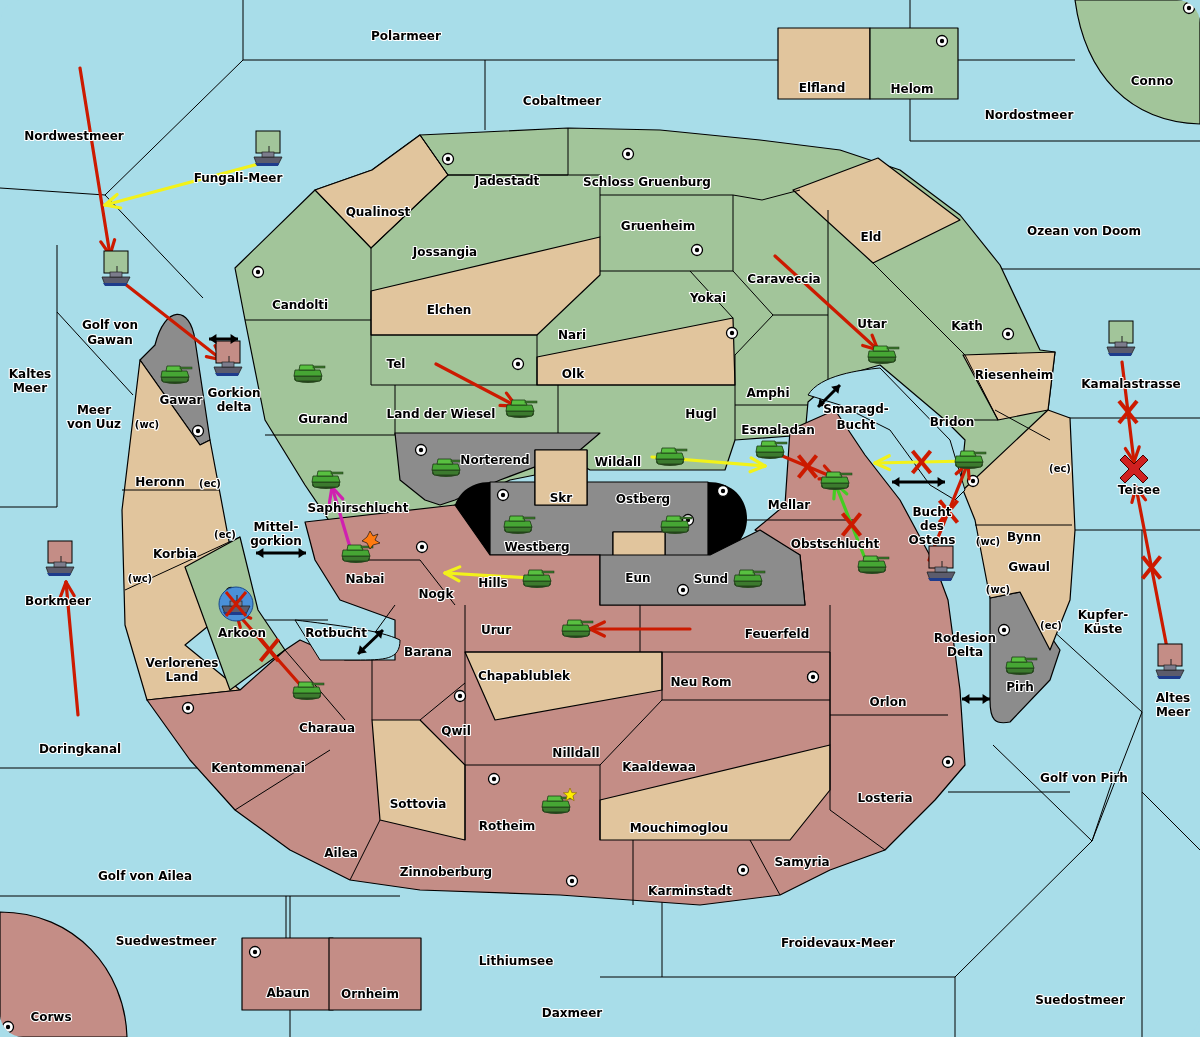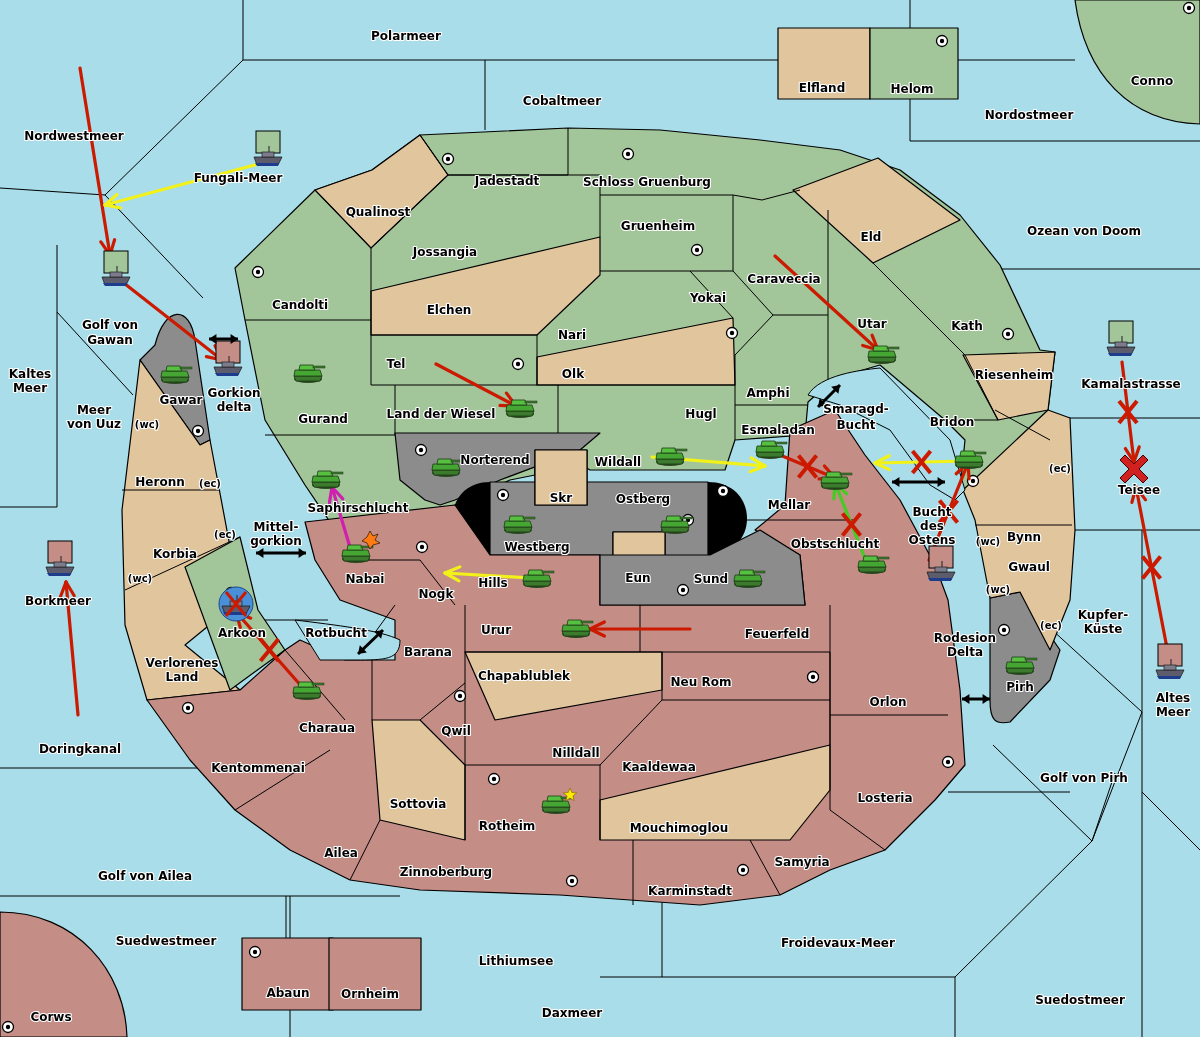--- a/index.html
+++ b/index.html
@@ -1,16 +1,16 @@
 <!DOCTYPE html>
 <html><head>
 <meta charset="utf-8">
 <style>
   html, body { margin: 0; padding: 0; background: #a8dde9; }
-  #board { position: relative; width: 1200px; height: 1037px; overflow: hidden; font-family: "DejaVu Sans", sans-serif; }
+  #board { position: relative; width: 1200px; height: 1037px; overflow: hidden; font-family: "DejaVu Sans", sans-serif; border-radius: 23px; }
   #map-svg { position: absolute; left: 0; top: 0; }
   .lbl { font-family: "DejaVu Sans", sans-serif; font-size: 12px; font-weight: bold; fill: #000; paint-order: stroke; stroke: #fff; stroke-width: 2.2px; stroke-linejoin: round; text-anchor: middle; }
   .coast { font-size: 10px; }
   .terr { stroke: #000; stroke-width: 1.2; stroke-linejoin: round; }
   .sealine { stroke: #000; stroke-width: 1; fill: none; }
   .sc-outer { fill: #fff; stroke: #000; stroke-width: 1.3; }
   .sc-inner { fill: #000; }
 </style>
 </head>
 <body>

